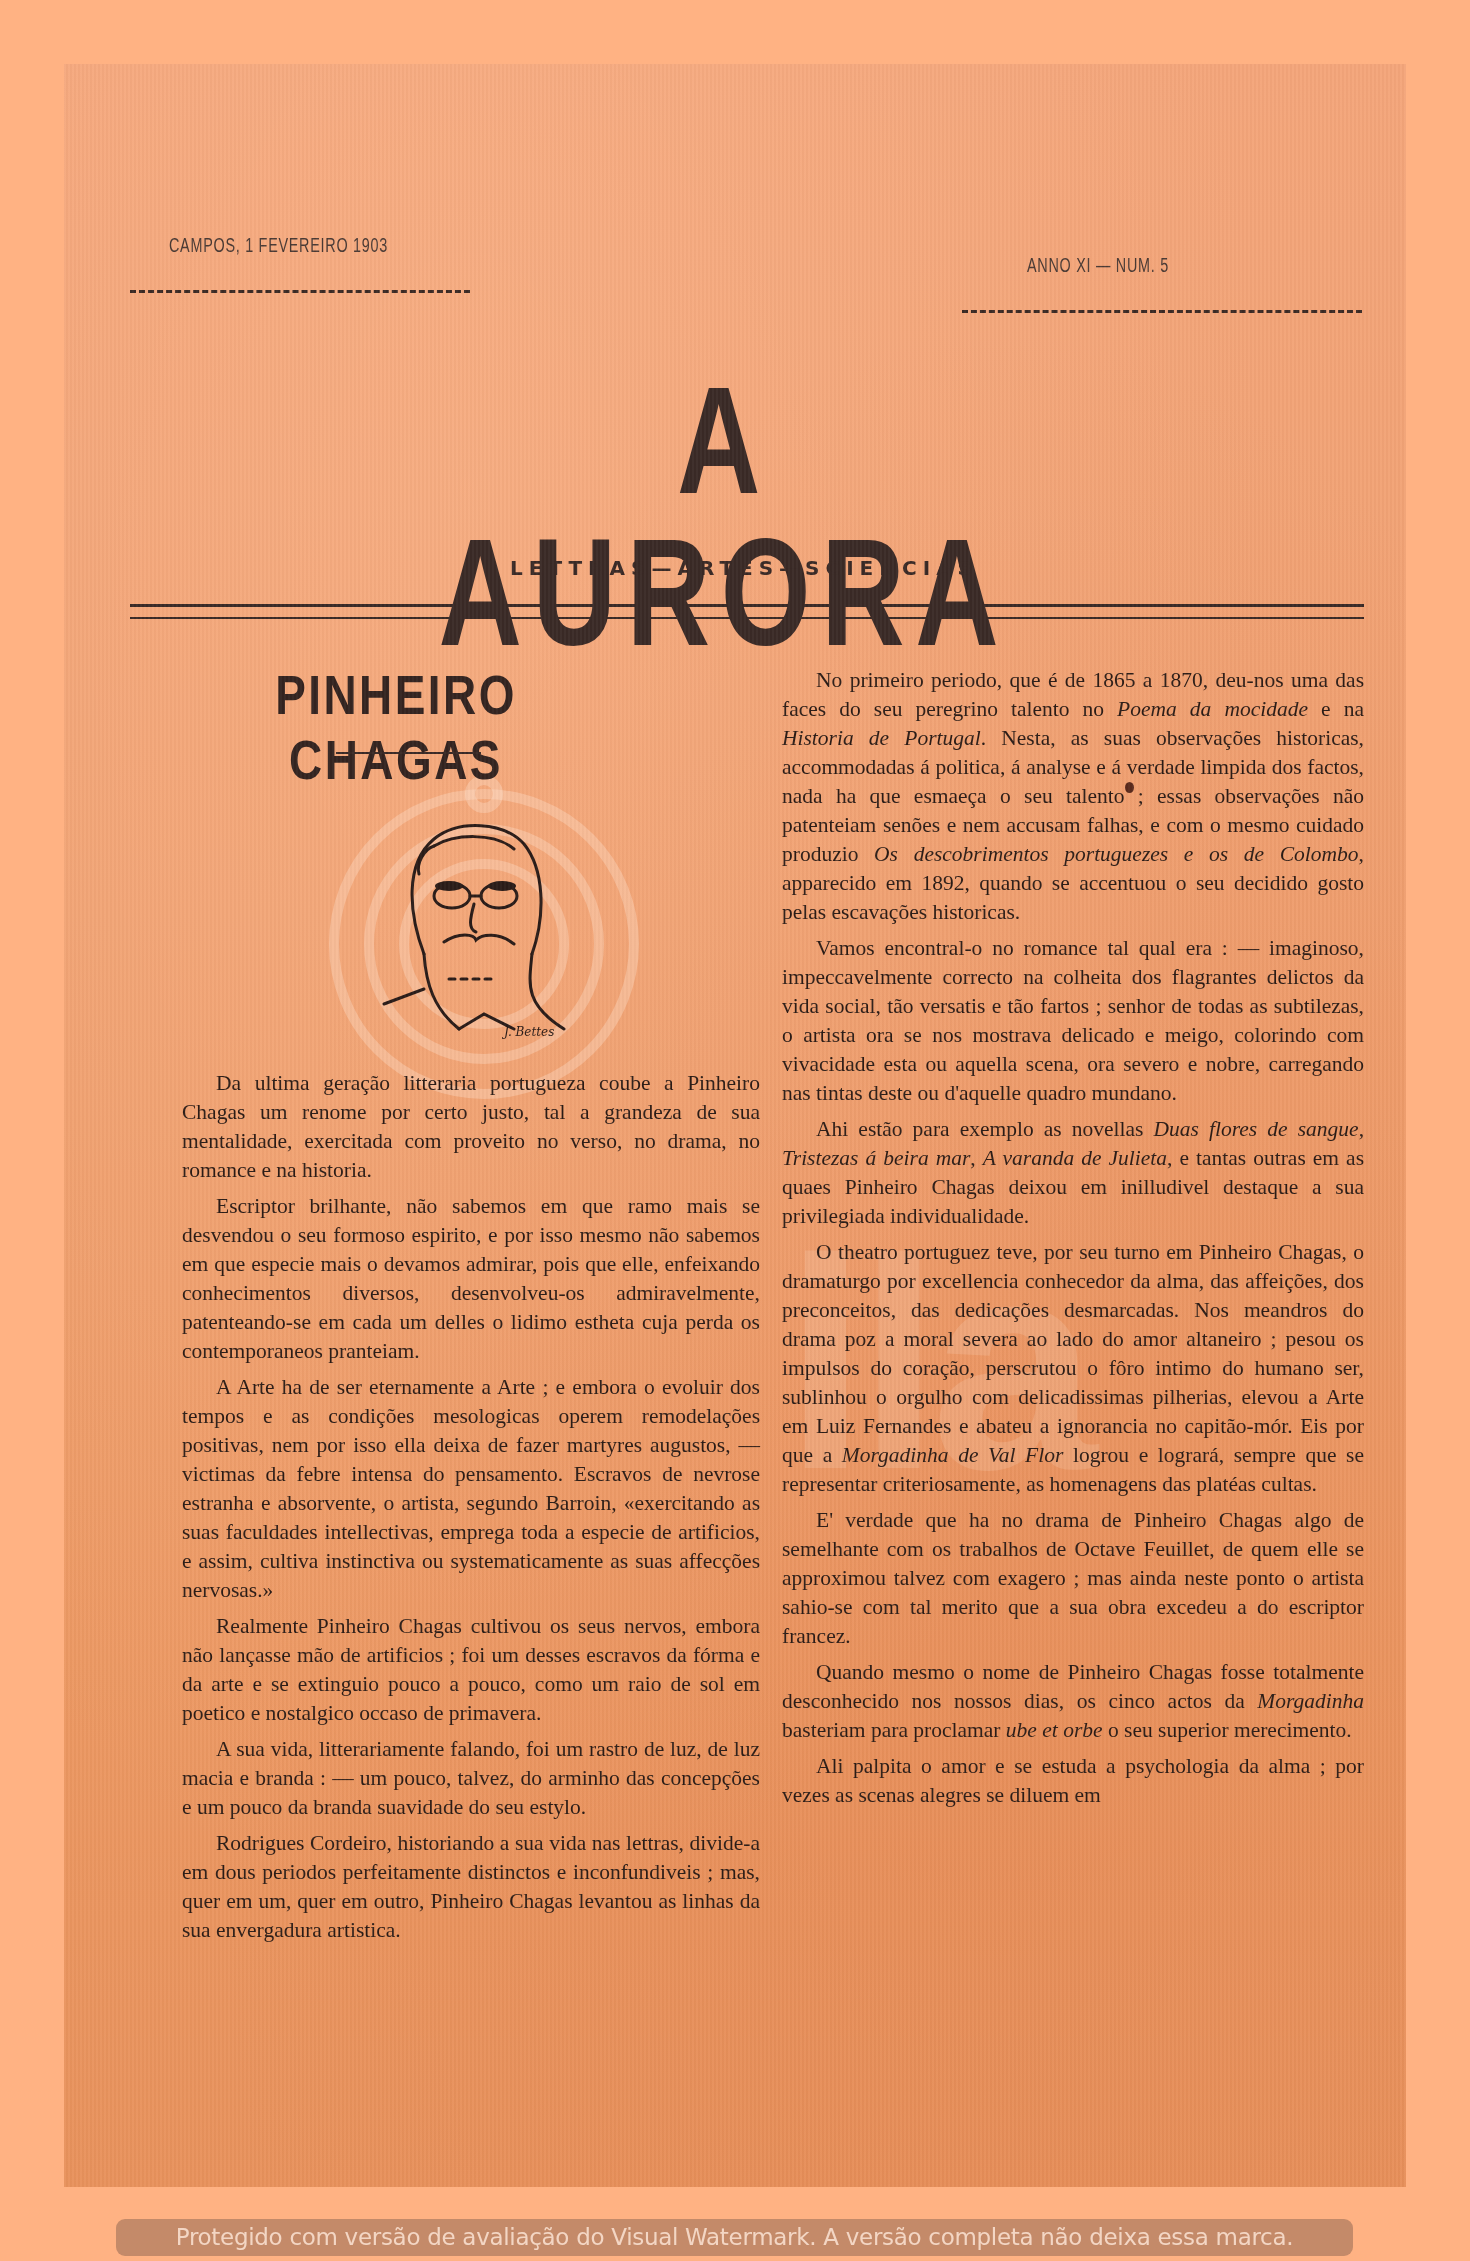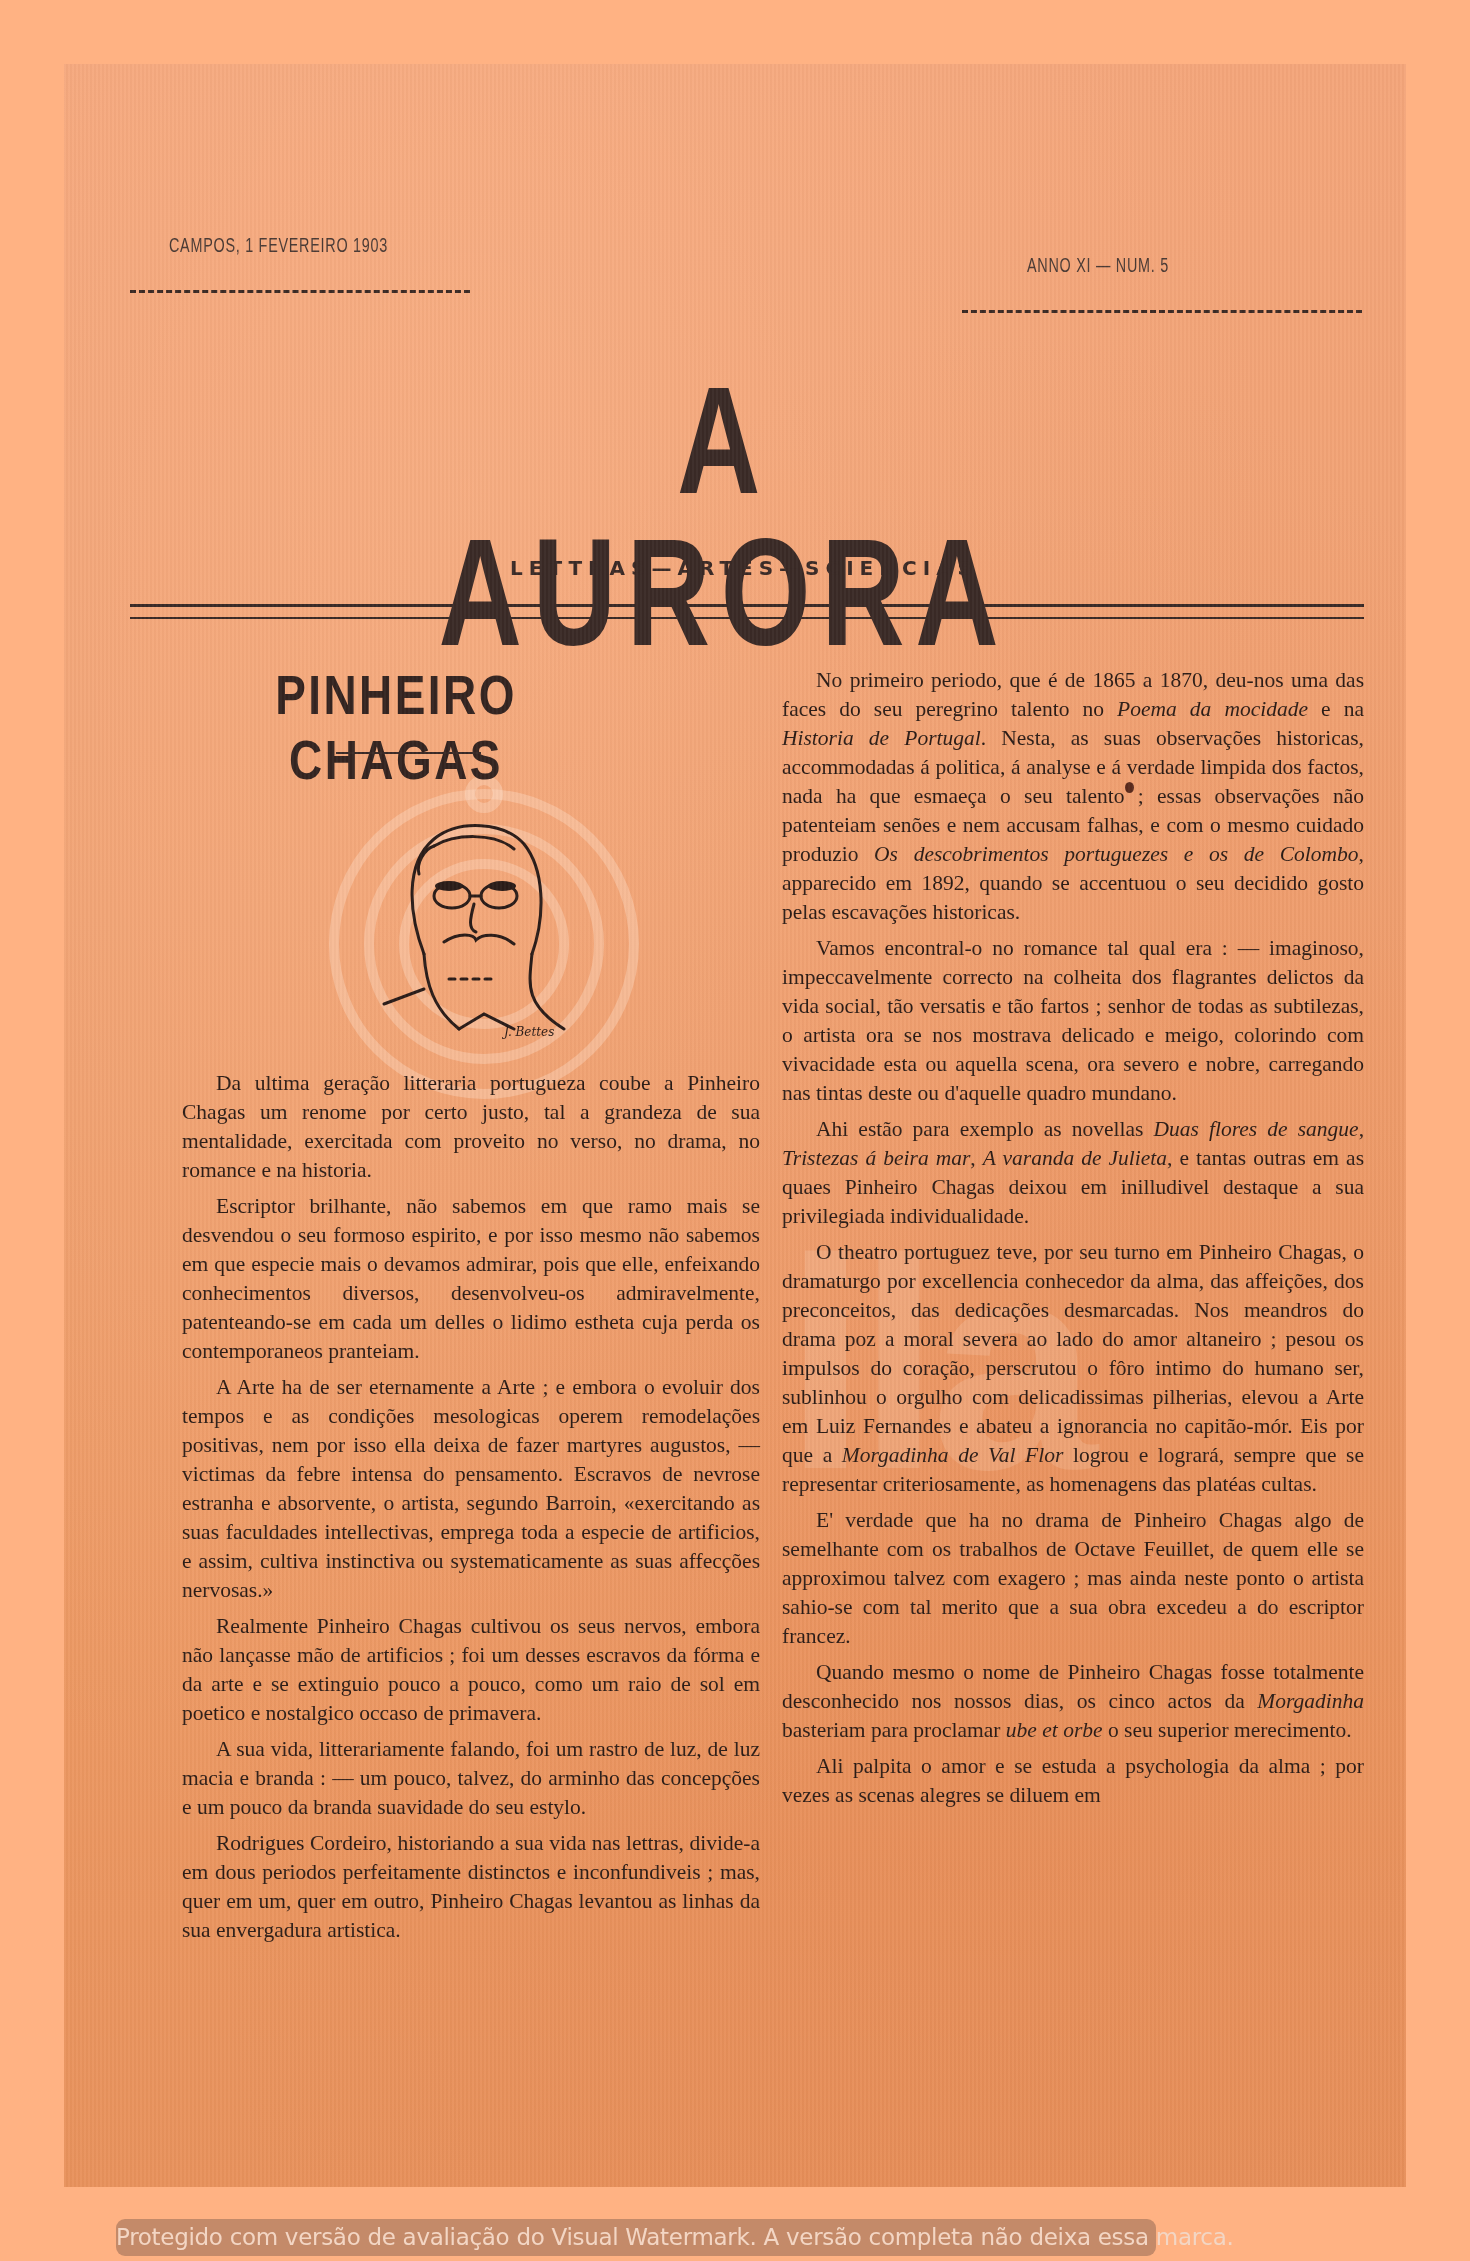--- a/index.html
+++ b/index.html
@@ -99,21 +99,21 @@
   }
   .wm-letters {
     position: absolute; left: 720px; top: 1150px;
     font-family: "Liberation Sans", sans-serif; font-weight: bold;
     font-size: 300px; color: rgba(255,230,210,0.18);
     letter-spacing: -10px; line-height: 1;
     pointer-events: none;
   }
   .footer-banner {
     position: absolute; left: 116px; top: 2219px;
-    width: 1040px; height: 37px;
+    width: 1237px; height: 37px;
     background: #c48a69;
     border-radius: 9px;
     color: #f3d6c4;
     font-family: "DejaVu Sans", sans-serif;
     font-size: 23px; line-height: 37px;
     text-align: center;
     white-space: nowrap;
     letter-spacing: -0.3px;
   }
   .ink-spot {

